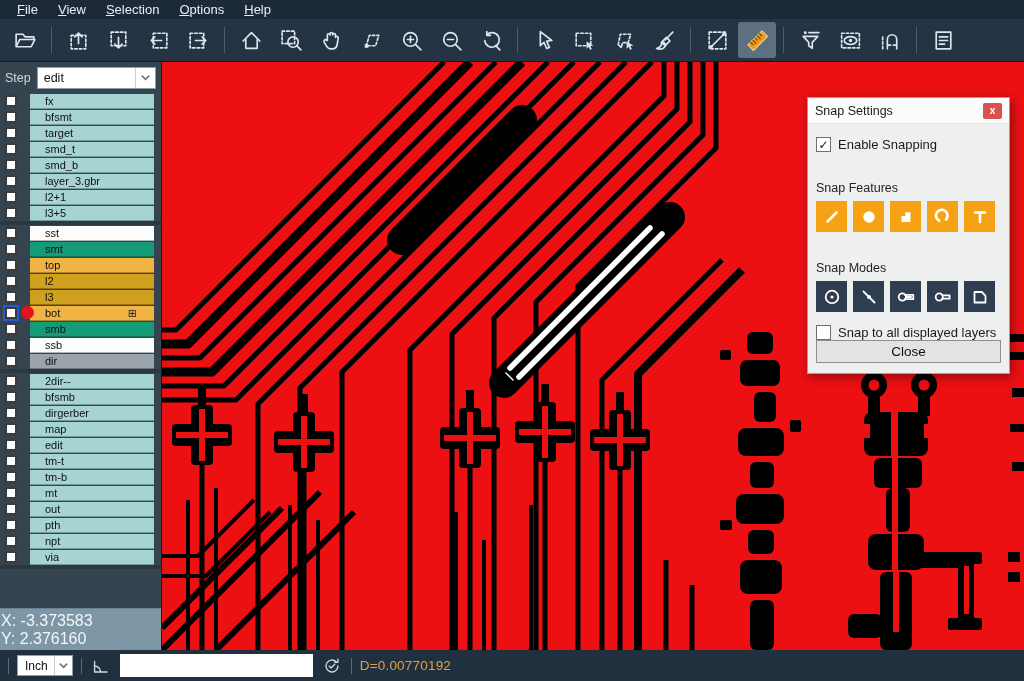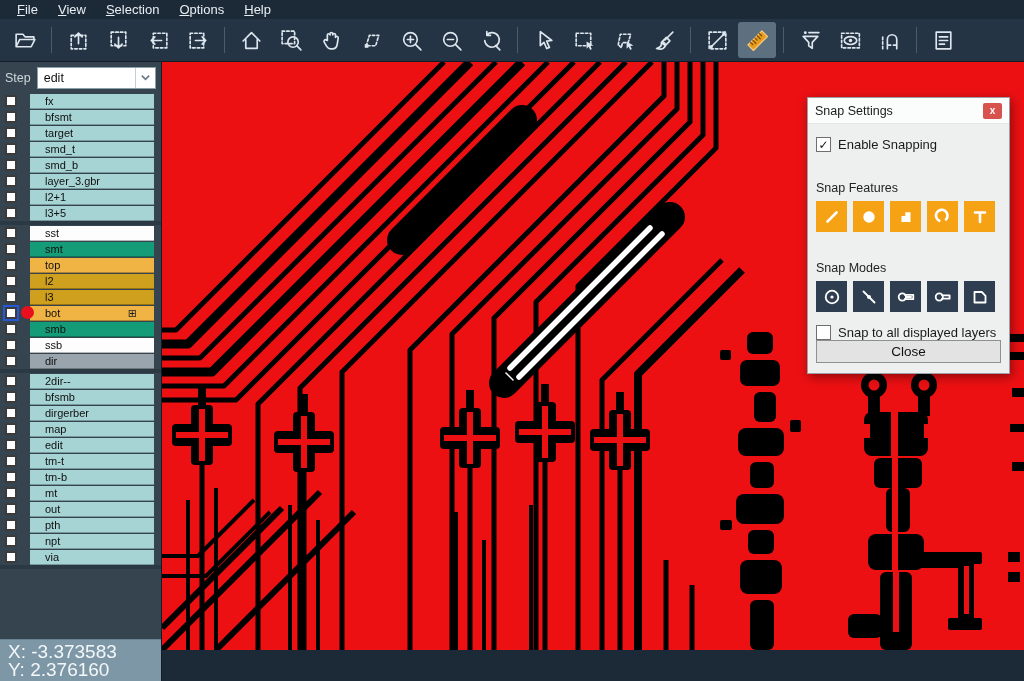--- a/index.html
+++ b/index.html
@@ -37,21 +37,21 @@
   .layer-row{height:16px;display:flex;align-items:center;position:relative}
   .lr-check{width:12px;height:12px;background:#fff;border:2px solid #3b3b3b;margin-left:5px;flex:0 0 auto}
   .layer-row.active .lr-check{outline:2px solid #2458d6;outline-offset:0}
   .lr-dot{width:13px;height:13px;border-radius:50%;background:var(--active_red);position:absolute;left:21px;top:1px}
   .lr-gap{width:13px;flex:0 0 auto}
   .lr-label{flex:1;height:15px;font-size:11px;color:#101010;padding:1px 15px 0;margin-right:7px;border-bottom:1px solid rgba(0,0,0,.28);white-space:nowrap;overflow:hidden;display:flex;align-items:center}
   .lr-grid{margin-left:auto;font-size:11px;color:#222;line-height:10px;padding-right:2px}
   .c-teal{background:var(--layer_teal)} .c-white{background:#fdfdfd} .c-green{background:var(--layer_green)}
   .c-amber{background:var(--layer_amber)} .c-gold{background:var(--layer_gold)} .c-gray{background:var(--layer_gray)}
   .side-spacer{flex:1}
-  .coords{height:42px;background:var(--coords_bg);color:#f3f7f9;font-size:19px;padding:3px 8px;line-height:18px;border-top:1px solid #698492}
+  .coords{height:42px;background:var(--coords_bg);color:#f3f7f9;font-size:16px;padding:3px 1px;line-height:18px;border-top:1px solid #698492}
   
   .canvas-wrap{flex:1;position:relative;overflow:hidden;border-left:1px solid #101c27}
   .canvas-wrap svg{display:block}
   .k{stroke:#000;fill:none;stroke-linejoin:round}
   
   .dialog{position:absolute;left:805px;top:97px;width:203px;background:#eef0f0;border:1px solid #9aa0a6;box-shadow:2px 3px 10px rgba(0,0,0,.4);font-size:13px;color:#1a1a1a}
   .dlg-title{height:26px;background:#fbfcfc;display:flex;align-items:center;padding:0 7px;border-bottom:1px solid #e3e5e6}
   .dlg-title-text{font-size:12.5px}
   .dlg-x{margin-left:auto;width:19px;height:16px;background:var(--close_red);color:#fff;font-size:10px;font-weight:bold;display:flex;align-items:center;justify-content:center;border-radius:2px;border:none;line-height:1}
   .dlg-body{padding:0 8px 10px}
@@ -647,13 +647,39 @@
           <div class="chk-row">
             <span class="chk" id="chk-all"></span>
             <span>Snap to all displayed layers</span>
           </div>
           <button class="dlg-close">Close</button>
         </div>
       </div>
     </div>
   </div>
 
+  <div class="statusbar">
+    <span class="ssep"></span>
+    <div class="units">
+      <span>Inch</span>
+      <span class="chev">
+        <svg viewBox="0 0 12 12">
+            <path d="M2 4 6 8 10 4"></path>
+          </svg>
+      </span>
+    </div>
+    <span class="ssep"></span>
+    <span class="sicon">
+      <svg viewBox="0 0 24 24">
+          <path d="M5 18.5 h13.5 M5 18.5 V7 M5 12 A6.5 6.5 0 0 1 11.5 18.5"></path>
+        </svg>
+    </span>
+    <input class="sinput" value="" style="">
+    <span class="sicon">
+      <svg viewBox="0 0 24 24">
+          <path d="M18.5 12 a6.5 6.5 0 1 1 -1.9 -4.6 M18.5 4.5 V8 h-3.5"></path>
+          <path d="M9 12.2 l2 2 4 -4.2"></path>
+        </svg>
+    </span>
+    <span class="ssep"></span>
+    <span class="dtext">D=0.00770192</span>
+  </div>
 </div>
 
 </body></html>

